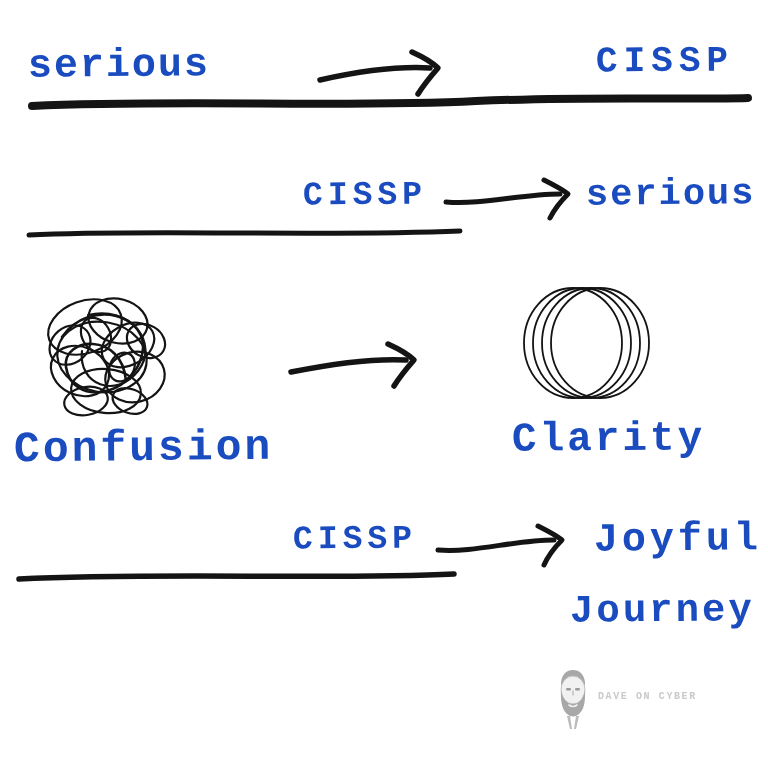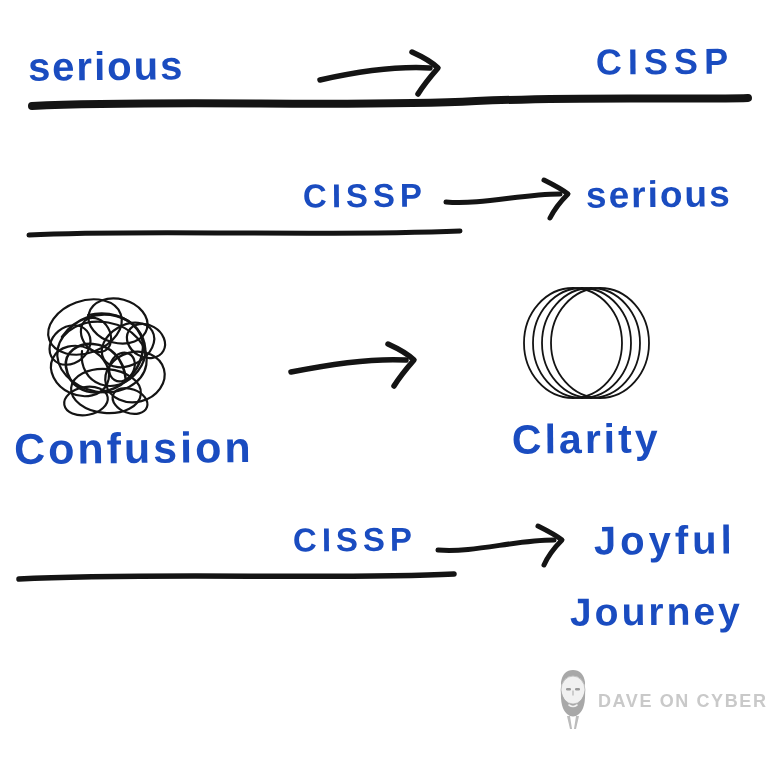--- a/index.html
+++ b/index.html
@@ -6,37 +6,37 @@
     --ink:#141414;
     --blue:#1a4cc0;
     --brand-gray:#c9c9c9;
   }
   html,body{margin:0;padding:0;background:#ffffff;}
   .canvas{
     position:relative;
     width:768px;height:768px;
     background:#ffffff;
     overflow:hidden;
-    font-family:Liberation Sans, sans-serif;
+    font-family:Liberation Mono, monospace;
   }
   .hand{
     position:absolute;
     color:var(--blue);
     font-weight:700;
     white-space:nowrap;
     line-height:1;
     transform:rotate(-0.5deg);
   }
   .ink-svg{position:absolute;display:block;}
   .brand-text{
     position:absolute;
     color:var(--brand-gray);
     font-weight:700;
     letter-spacing:1.6px;
-    font-size:18px;
+    font-size:10px;
     white-space:nowrap;
   }
 </style>
 </head>
 <body>
 
 <div class="canvas">
 
   <div class="hand" style="left:28px;top:46px;font-size:40px;letter-spacing:2px;">serious</div>
 

